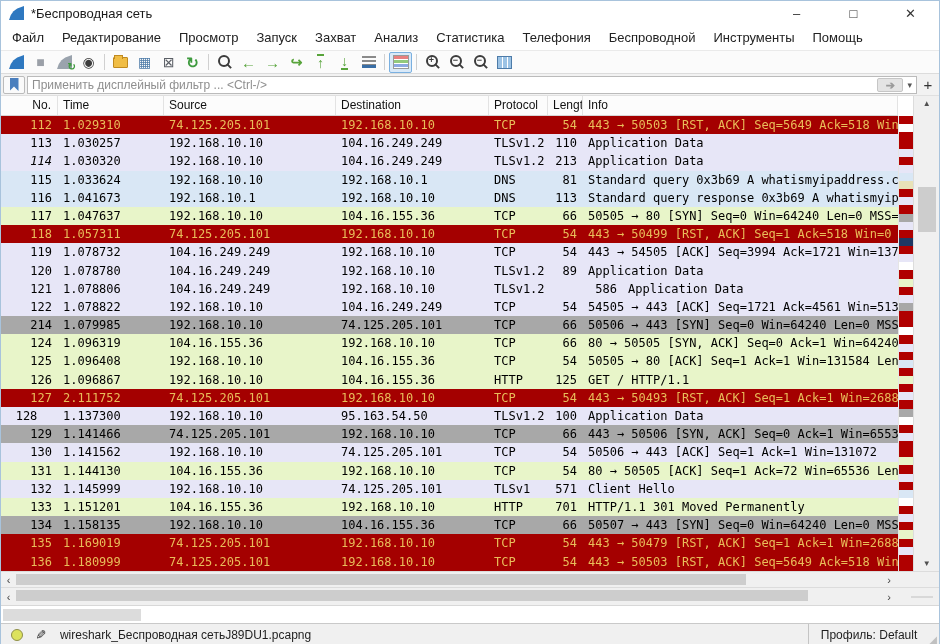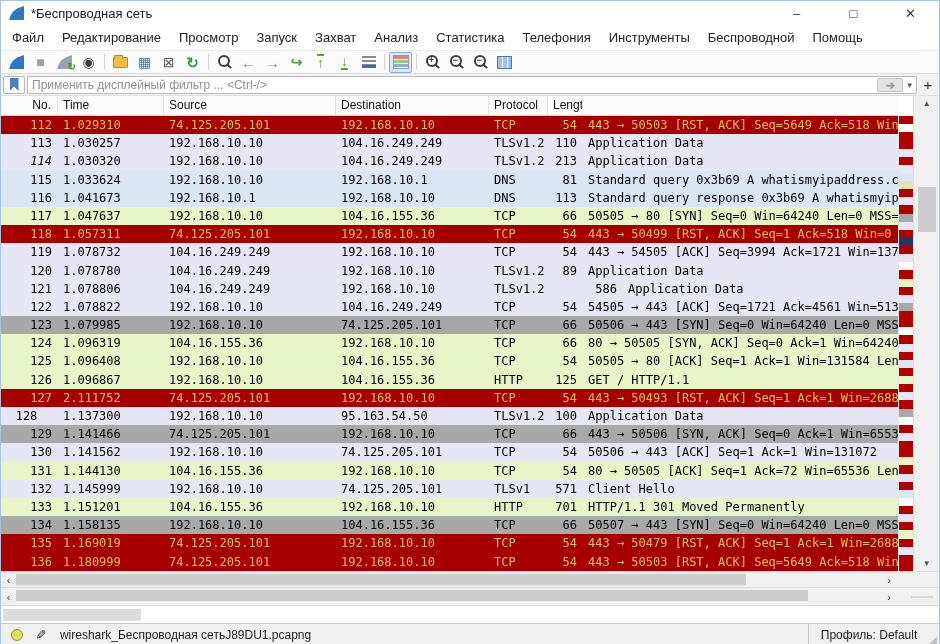--- a/index.html
+++ b/index.html
@@ -149,22 +149,22 @@
 
   <div id="menubar">
       <div class="menu-item">Файл</div>
       <div class="menu-item">Редактирование</div>
       <div class="menu-item">Просмотр</div>
       <div class="menu-item">Запуск</div>
       <div class="menu-item">Захват</div>
       <div class="menu-item">Анализ</div>
       <div class="menu-item">Статистика</div>
       <div class="menu-item">Телефония</div>
+      <div class="menu-item">Беспроводной</div>
       <div class="menu-item">Инструменты</div>
-      <div class="menu-item">Беспроводной</div>
       <div class="menu-item">Помощь</div>
     </div>
 
   <div id="toolbar">
       <div class="tb-icon">
         <span class="fin" style="background: rgb(46, 120, 192);"></span>
       </div>
       <div class="tb-icon">
         <span class="tb-glyph" style="color: rgb(155, 160, 168); font-size: 14px;">■</span>
       </div>
@@ -251,20 +251,21 @@
 
   <div id="main">
     <div id="table-area">
       <div id="header-row">
           <div class="hcell" style="width: 57px; text-align: right; padding-right: 6px;">No.</div>
           <div class="hcell" style="width: 106px;">Time</div>
           <div class="hcell" style="width: 172px;">Source</div>
           <div class="hcell" style="width: 153px;">Destination</div>
           <div class="hcell" style="width: 59px;">Protocol</div>
           <div class="hcell" style="width: 35px; text-align: right; padding-right: 6px;">Length</div>
+          <div class="hcell" style="flex: 1 1 0%;">Info</div>
         </div>
       <div id="packet-list">
           <div class="prow c-bad">
             <div class="pcell" style="width: 57px; text-align: right; padding-right: 6px; padding-left: 0px;">112</div>
             <div class="pcell" style="width: 106px;">1.029310</div>
             <div class="pcell" style="width: 172px;">74.125.205.101</div>
             <div class="pcell" style="width: 153px;">192.168.10.10</div>
             <div class="pcell" style="width: 59px;">TCP</div>
             <div class="pcell" style="width: 35px; text-align: right; padding-right: 6px; padding-left: 0px;">54</div>
             <div class="pcell" style="flex: 1 1 0%;">443 → 50503 [RST, ACK] Seq=5649 Ack=518 Win=0 Len=0</div>
@@ -353,21 +354,21 @@
           <div class="prow c-lav">
             <div class="pcell" style="width: 57px; text-align: right; padding-right: 6px; padding-left: 0px;">122</div>
             <div class="pcell" style="width: 106px;">1.078822</div>
             <div class="pcell" style="width: 172px;">192.168.10.10</div>
             <div class="pcell" style="width: 153px;">104.16.249.249</div>
             <div class="pcell" style="width: 59px;">TCP</div>
             <div class="pcell" style="width: 35px; text-align: right; padding-right: 6px; padding-left: 0px;">54</div>
             <div class="pcell" style="flex: 1 1 0%;">54505 → 443 [ACK] Seq=1721 Ack=4561 Win=513 Len=0</div>
           </div>
           <div class="prow c-gray">
-            <div class="pcell" style="width: 57px; text-align: right; padding-right: 6px; padding-left: 0px;">123</div>
+            <div class="pcell" style="width: 57px; text-align: right; padding-right: 6px; padding-left: 0px;">214</div>
             <div class="pcell" style="width: 106px;">1.079985</div>
             <div class="pcell" style="width: 172px;">192.168.10.10</div>
             <div class="pcell" style="width: 153px;">74.125.205.101</div>
             <div class="pcell" style="width: 59px;">TCP</div>
             <div class="pcell" style="width: 35px; text-align: right; padding-right: 6px; padding-left: 0px;">66</div>
             <div class="pcell" style="flex: 1 1 0%;">50506 → 443 [SYN] Seq=0 Win=64240 Len=0 MSS=1460</div>
           </div>
           <div class="prow c-green">
             <div class="pcell" style="width: 57px; text-align: right; padding-right: 6px; padding-left: 0px;">124</div>
             <div class="pcell" style="width: 106px;">1.096319</div>

